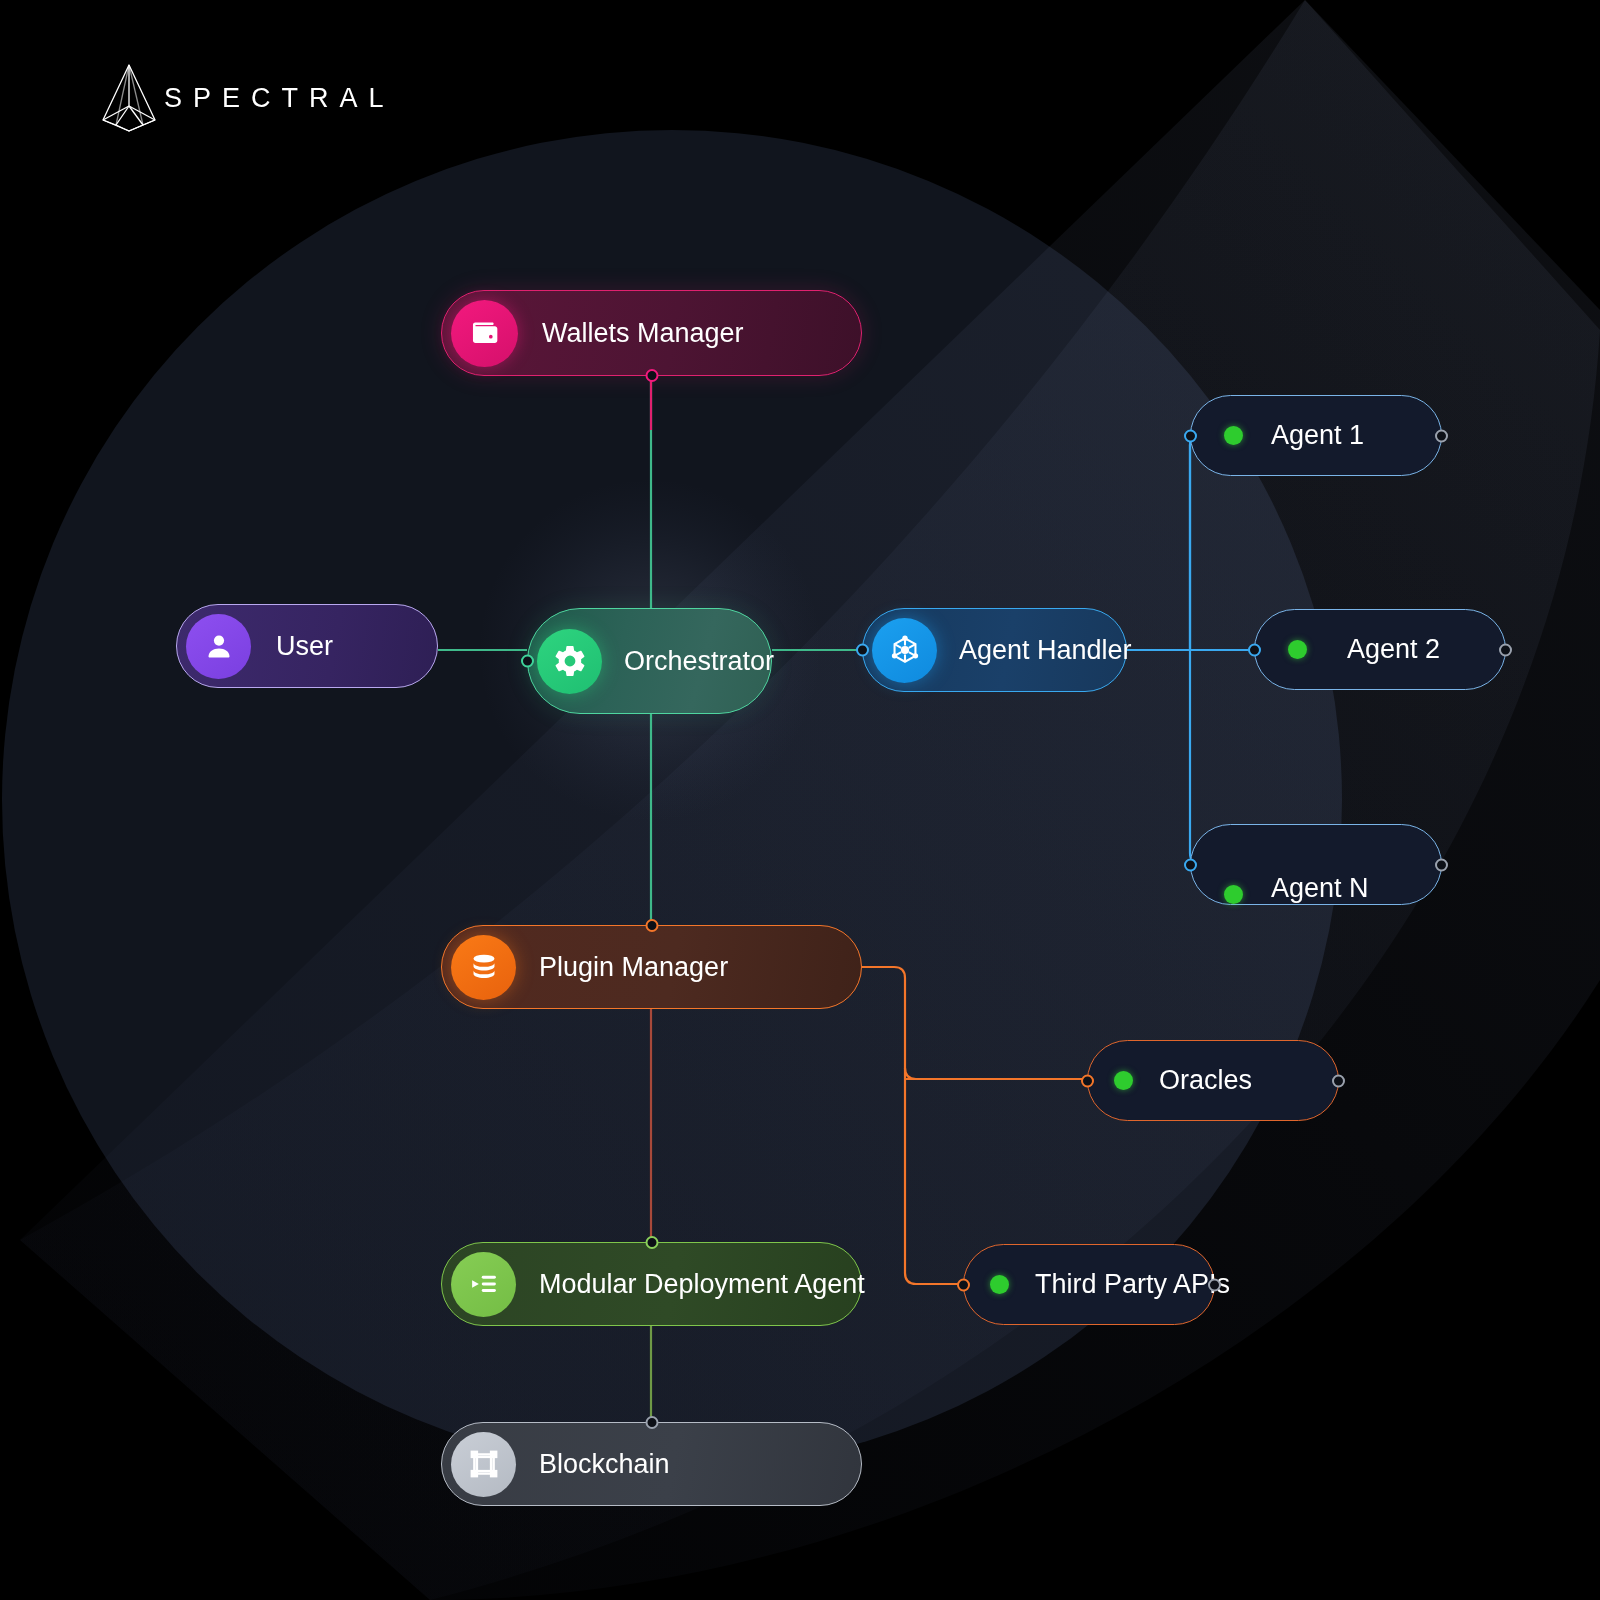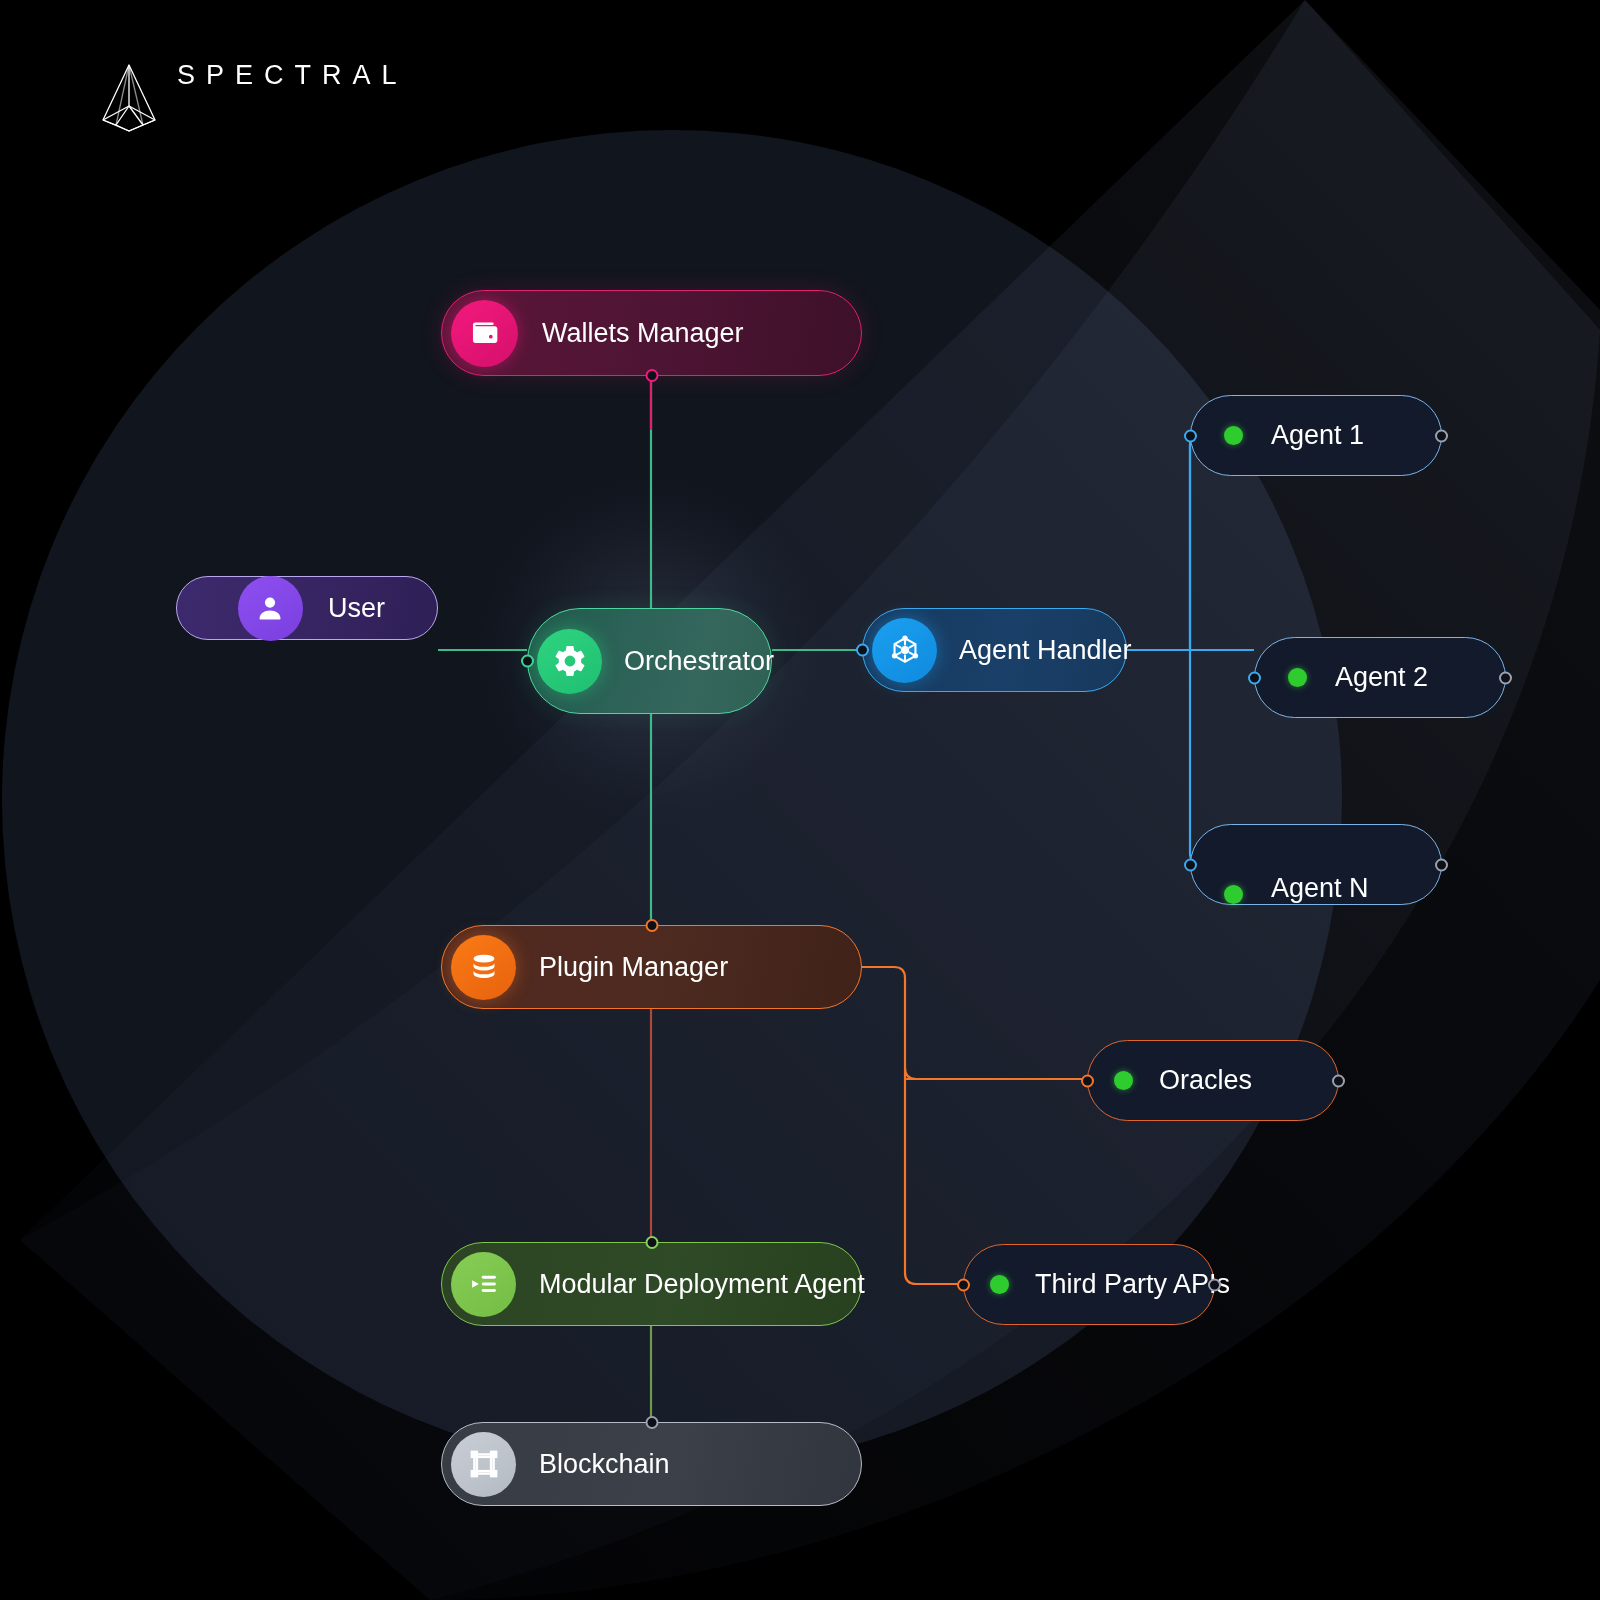--- a/index.html
+++ b/index.html
@@ -27,22 +27,22 @@
     height: 1600px;
     pointer-events: none;
   }
 
   
   .brand {
     position: absolute;
     left: 100px;
     top: 62px;
     display: flex;
-    align-items: flex-start;
-    gap: 19px;
+    align-items: center;
+    gap: 6px;
     z-index: 40;
   }
   .brand-mark { width: 58px; height: 72px; display:block; }
   .brand-text {
     color: #ffffff;
     font-size: 27px;
     letter-spacing: 11px;
     font-weight: 400;
     line-height: 1;
     white-space: nowrap;
@@ -107,24 +107,23 @@
   .n-wallets {
     left: 441px; top: 290px; width: 421px; height: 86px;
     background: linear-gradient(100deg, #5c1639 0%, #4d1433 55%, #3d1029 100%);
     border-color: #e0216f;
     box-shadow: 0 0 22px rgba(224,33,111,.18);
   }
   .n-wallets .node-icon { width: 67px; height: 67px; margin-left: 9px; background: linear-gradient(145deg,#f3197e,#d5106b); box-shadow:0 0 16px rgba(240,25,125,.45); }
   .n-wallets .node-label { margin-left: 24px; }
 
   .n-user {
-    left: 176px; top: 576px; width: 262px; height: 64px;
+    left: 176px; top: 604px; width: 262px; height: 84px;
     background: linear-gradient(100deg,#3d2a6d 0%, #362461 60%, #2e1f55 100%);
     border-color: #b9a8f0;
-    justify-content: center;
   }
   .n-user .node-icon { width: 65px; height: 65px; margin-left: 9px; background: linear-gradient(145deg,#8e4ff0,#7a3fe0); }
   .n-user .node-label { margin-left: 25px; }
 
   .n-orch {
     left: 527px; top: 608px; width: 245px; height: 106px;
     background: linear-gradient(105deg, #1f5a4b 0%, #2c6257 38%, #35675d 70%, #2f6053 100%);
     border-color: #4fd6a0;
     box-shadow: 0 0 24px rgba(46,204,140,.12);
   }
@@ -140,21 +139,21 @@
   .n-handler .node-label { margin-left: 22px; }
 
   .n-agent {
     height: 81px;
     background: #131a2c;
     border-color: #7ab4e8;
   }
   .n-agent .dot { margin-left: 33px; }
   .n-agent .node-label { margin-left: 28px; }
   .n-agent1 { left: 1190px; top: 395px; width: 252px; }
-  .n-agent2 { left: 1254px; top: 637px; width: 252px; }
+  .n-agent2 { left: 1254px; top: 609px; width: 252px; gap: 12px; }
   .n-agentn { left: 1190px; top: 824px; width: 252px; align-items: flex-end; }
 
   .n-plugin {
     left: 441px; top: 925px; width: 421px; height: 84px;
     background: linear-gradient(100deg,#52291f 0%, #4d2a20 55%, #3f2219 100%);
     border-color: #f4762a;
   }
   .n-plugin .node-icon { width: 65px; height: 65px; margin-left: 9px; background: linear-gradient(145deg,#fa7a16,#e8620d); box-shadow:0 0 18px rgba(250,120,25,.4); }
   .n-plugin .node-label { margin-left: 23px; }
 

